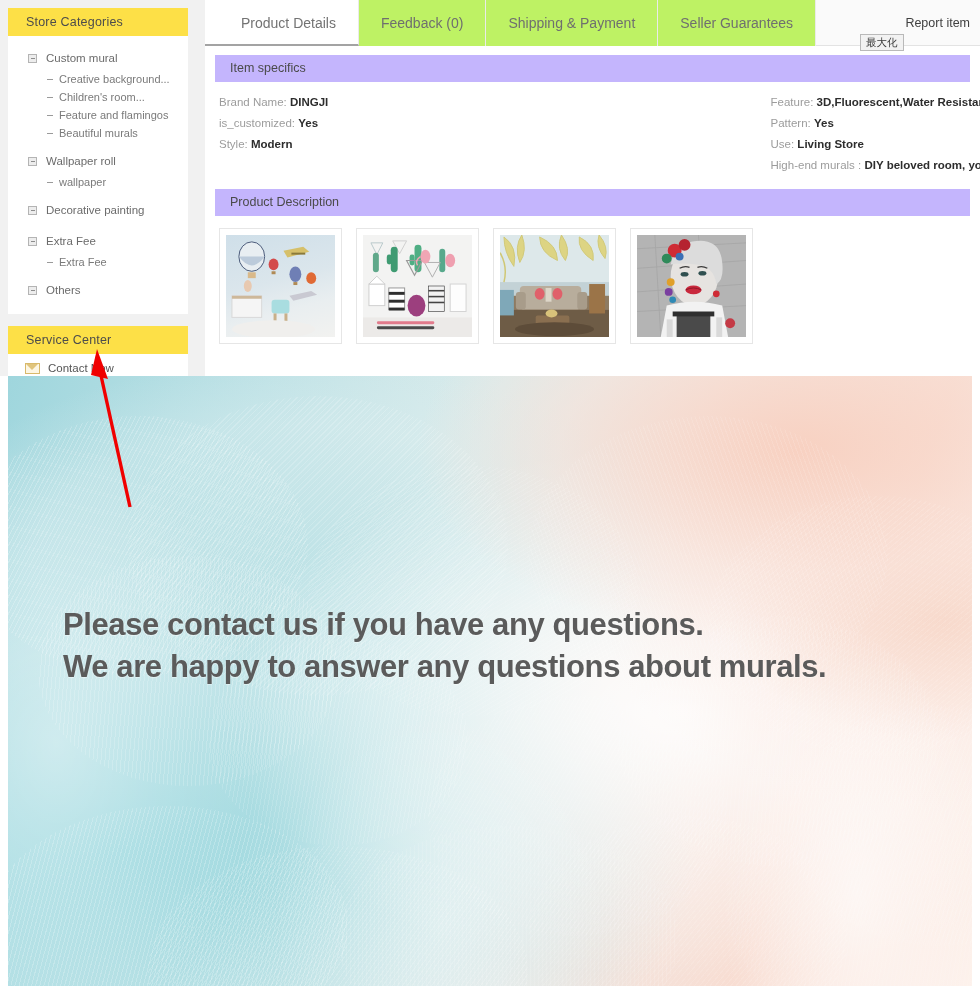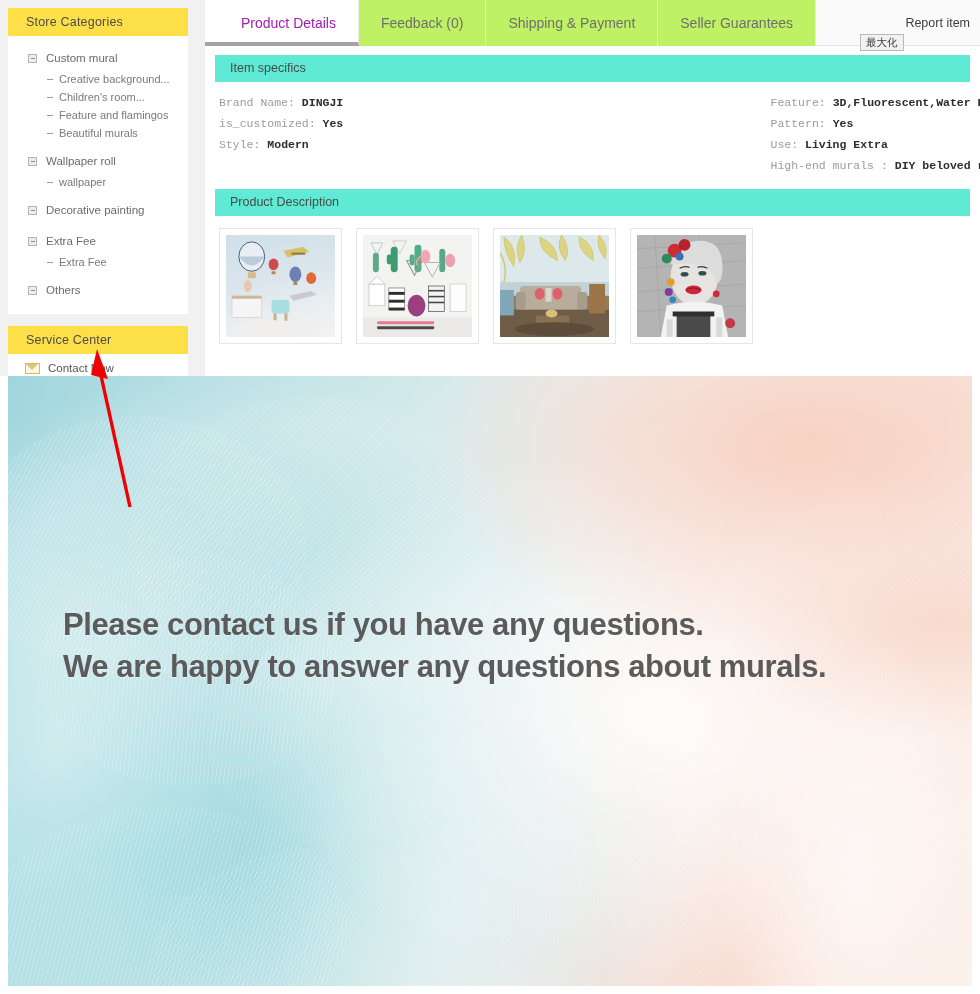--- a/index.html
+++ b/index.html
@@ -122,22 +122,22 @@
     padding: 0 22px;
     font-size: 14px;
     color: #6f6f6f;
     background: #bef264;
     border-right: 1px solid #eaeaea;
     cursor: pointer;
   }
   .tab:first-child { padding-left: 14px; }
   .tab.active {
     background: #ffffff;
-    color: #a21caf;
-    border-bottom: 4px solid #a3a3a3;
+    color: #737373;
+    border-bottom: 2px solid #a3a3a3;
     position: relative; top: 0; padding-left: 36px;
   }
   #report-item {
     position: absolute;
     right: 10px; top: 0;
     height: 56px; line-height: 46px;
     font-size: 12.5px;
     color: #404040;
     cursor: pointer;
   }
@@ -148,32 +148,32 @@
     border: 1px solid #b9b9b9;
     font-size: 10.5px;
     color: #3a3a3a;
     padding: 1px 5px;
     line-height: 13px;
     z-index: 5;
   }
 
   .section-bar {
     margin: 9px 10px 0 10px;
-    background: #5eead4;
+    background: #c4b5fd;
     height: 27px; line-height: 27px;
     padding-left: 15px;
     font-size: 12.5px;
     color: #4a4a4a;
   }
 
   #specs {
     display: flex;
     padding: 10px 0 4px 0;
   }
-  .spec-col { width: 50%; font-family: Liberation Mono, monospace; }
+  .spec-col { width: 50%; }
   .spec-col.left { padding-left: 14px; }
   .spec-col.right { padding-left: 178px; }
   .spec-row {
     font-size: 11.5px;
     color: #9c9c9c;
     line-height: 21px;
     white-space: nowrap;
   }
   .spec-row b { color: #2d2d2d; font-weight: bold; }
 
@@ -350,21 +350,21 @@
 
       <div id="specs">
         <div class="spec-col left" id="spec-left">
             <div class="spec-row"><span>Brand Name:</span> <b>DINGJI</b></div>
             <div class="spec-row"><span>is_customized:</span> <b>Yes</b></div>
             <div class="spec-row"><span>Style:</span> <b>Modern</b></div>
           </div>
         <div class="spec-col right" id="spec-right">
             <div class="spec-row"><span>Feature:</span> <b>3D,Fluorescent,Water Resistant,Mildew Resistant...</b></div>
             <div class="spec-row"><span>Pattern:</span> <b>Yes</b></div>
-            <div class="spec-row"><span>Use:</span> <b>Living Extra</b></div>
+            <div class="spec-row"><span>Use:</span> <b>Living Store</b></div>
             <div class="spec-row"><span>High-end murals :</span> <b>DIY beloved room, you will be the best designer</b></div>
           </div>
       </div>
 
       <div class="section-bar">Product Description</div>
 
       <div id="thumbs">
         <div class="thumb">
           <div class="thumb-img t1">
             <svg viewBox="0 0 110 104" width="100%" height="100%" preserveAspectRatio="none">

